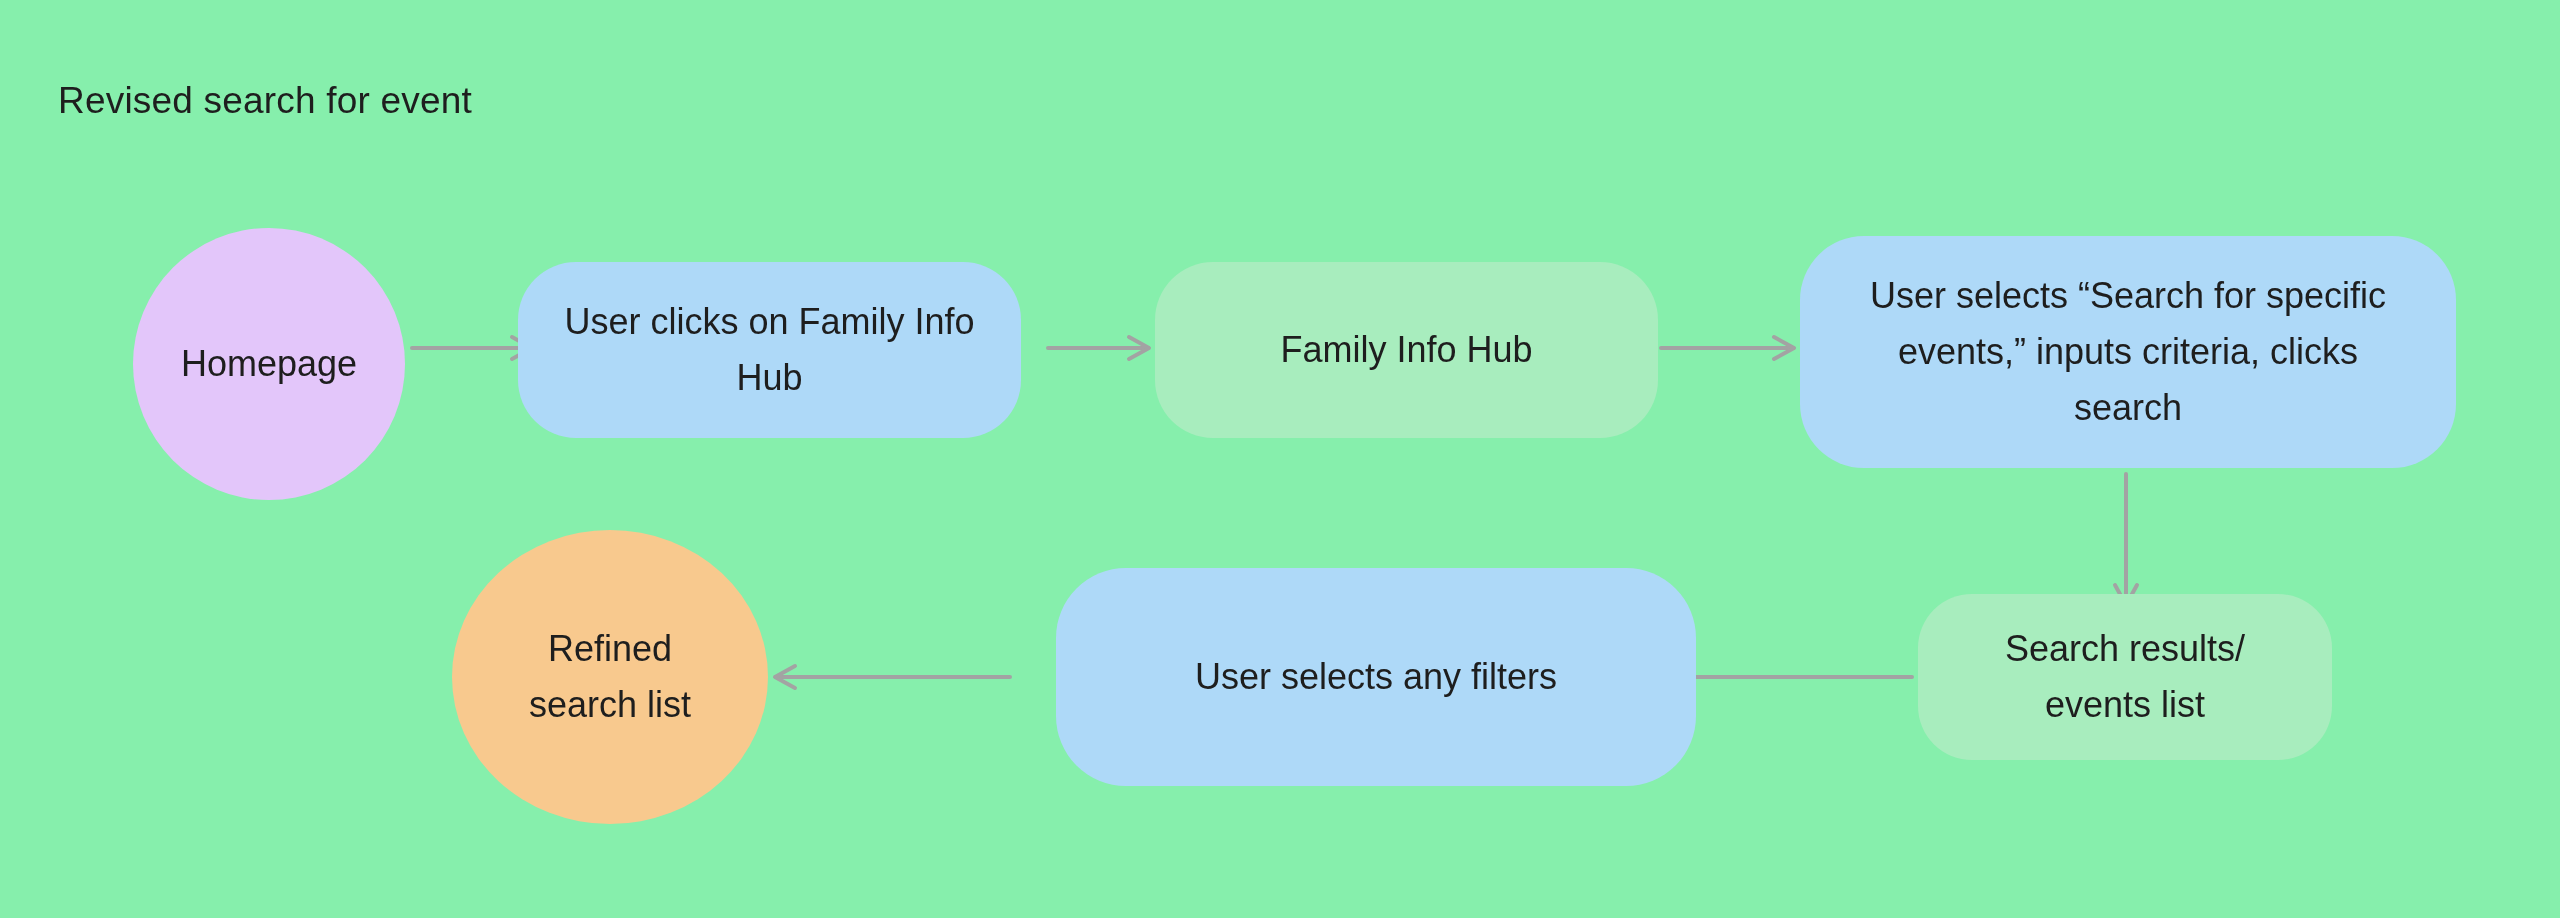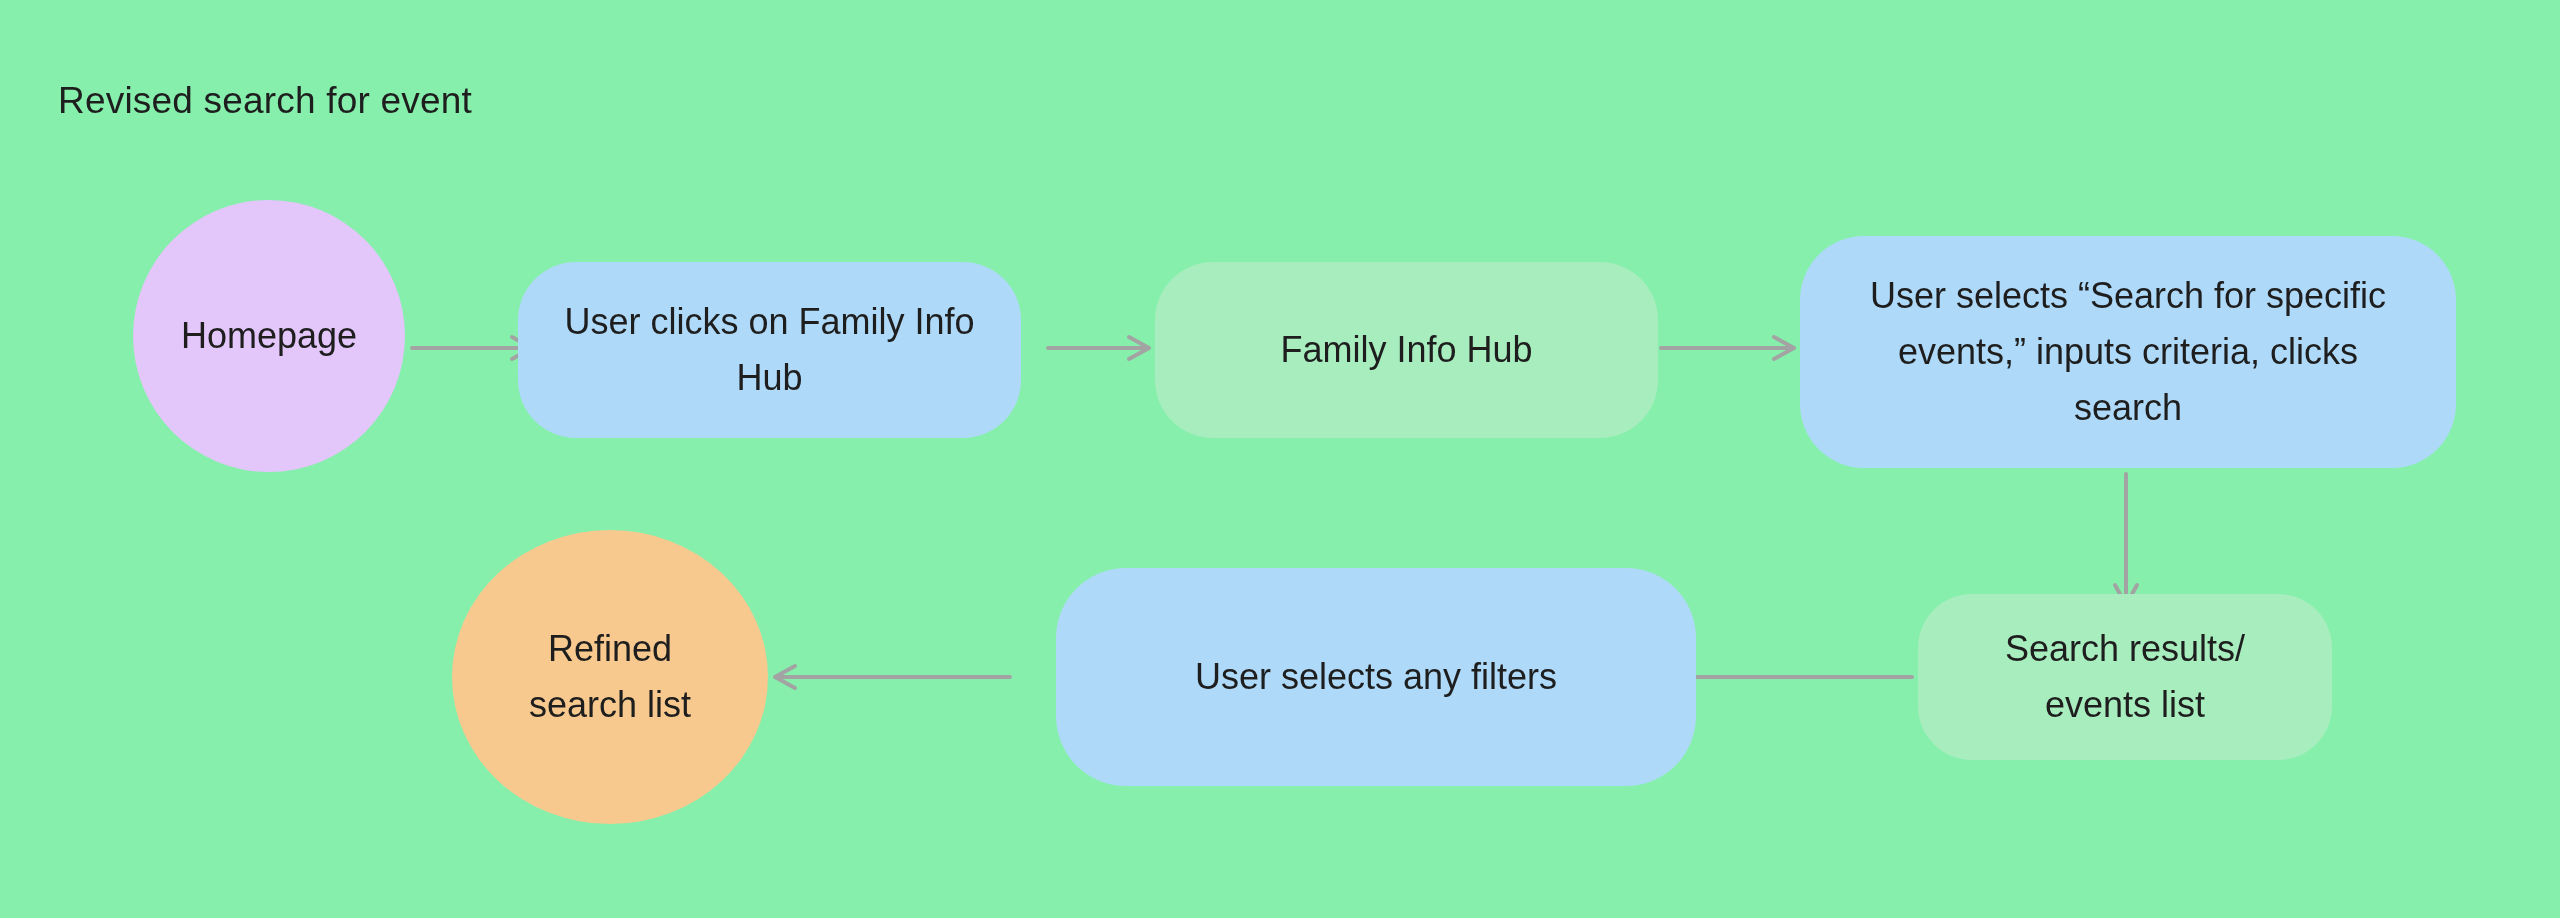--- a/index.html
+++ b/index.html
@@ -26,21 +26,21 @@
     display: flex;
     align-items: center;
     justify-content: center;
     text-align: center;
     font-size: 36px;
     font-weight: 500;
     line-height: 1.55;
     box-sizing: border-box;
   }
   .node-homepage {
-    left: 133px; top: 200px;
+    left: 133px; top: 228px;
     width: 272px; height: 272px;
     border-radius: 50%;
     padding: 0 20px;
     text-align: center;
   }
   .node-click-hub {
     left: 518px; top: 262px;
     width: 503px; height: 176px;
     border-radius: 58px;
     padding: 0 16px;

